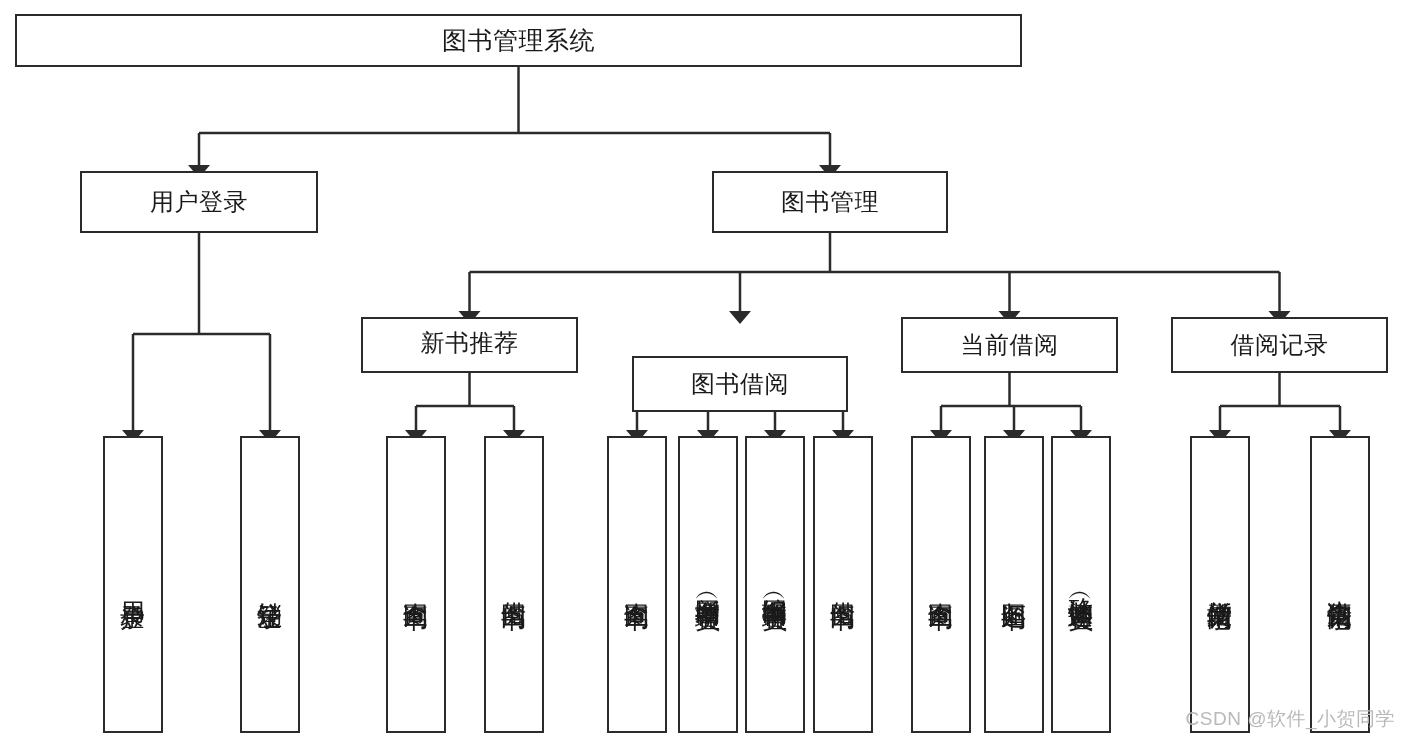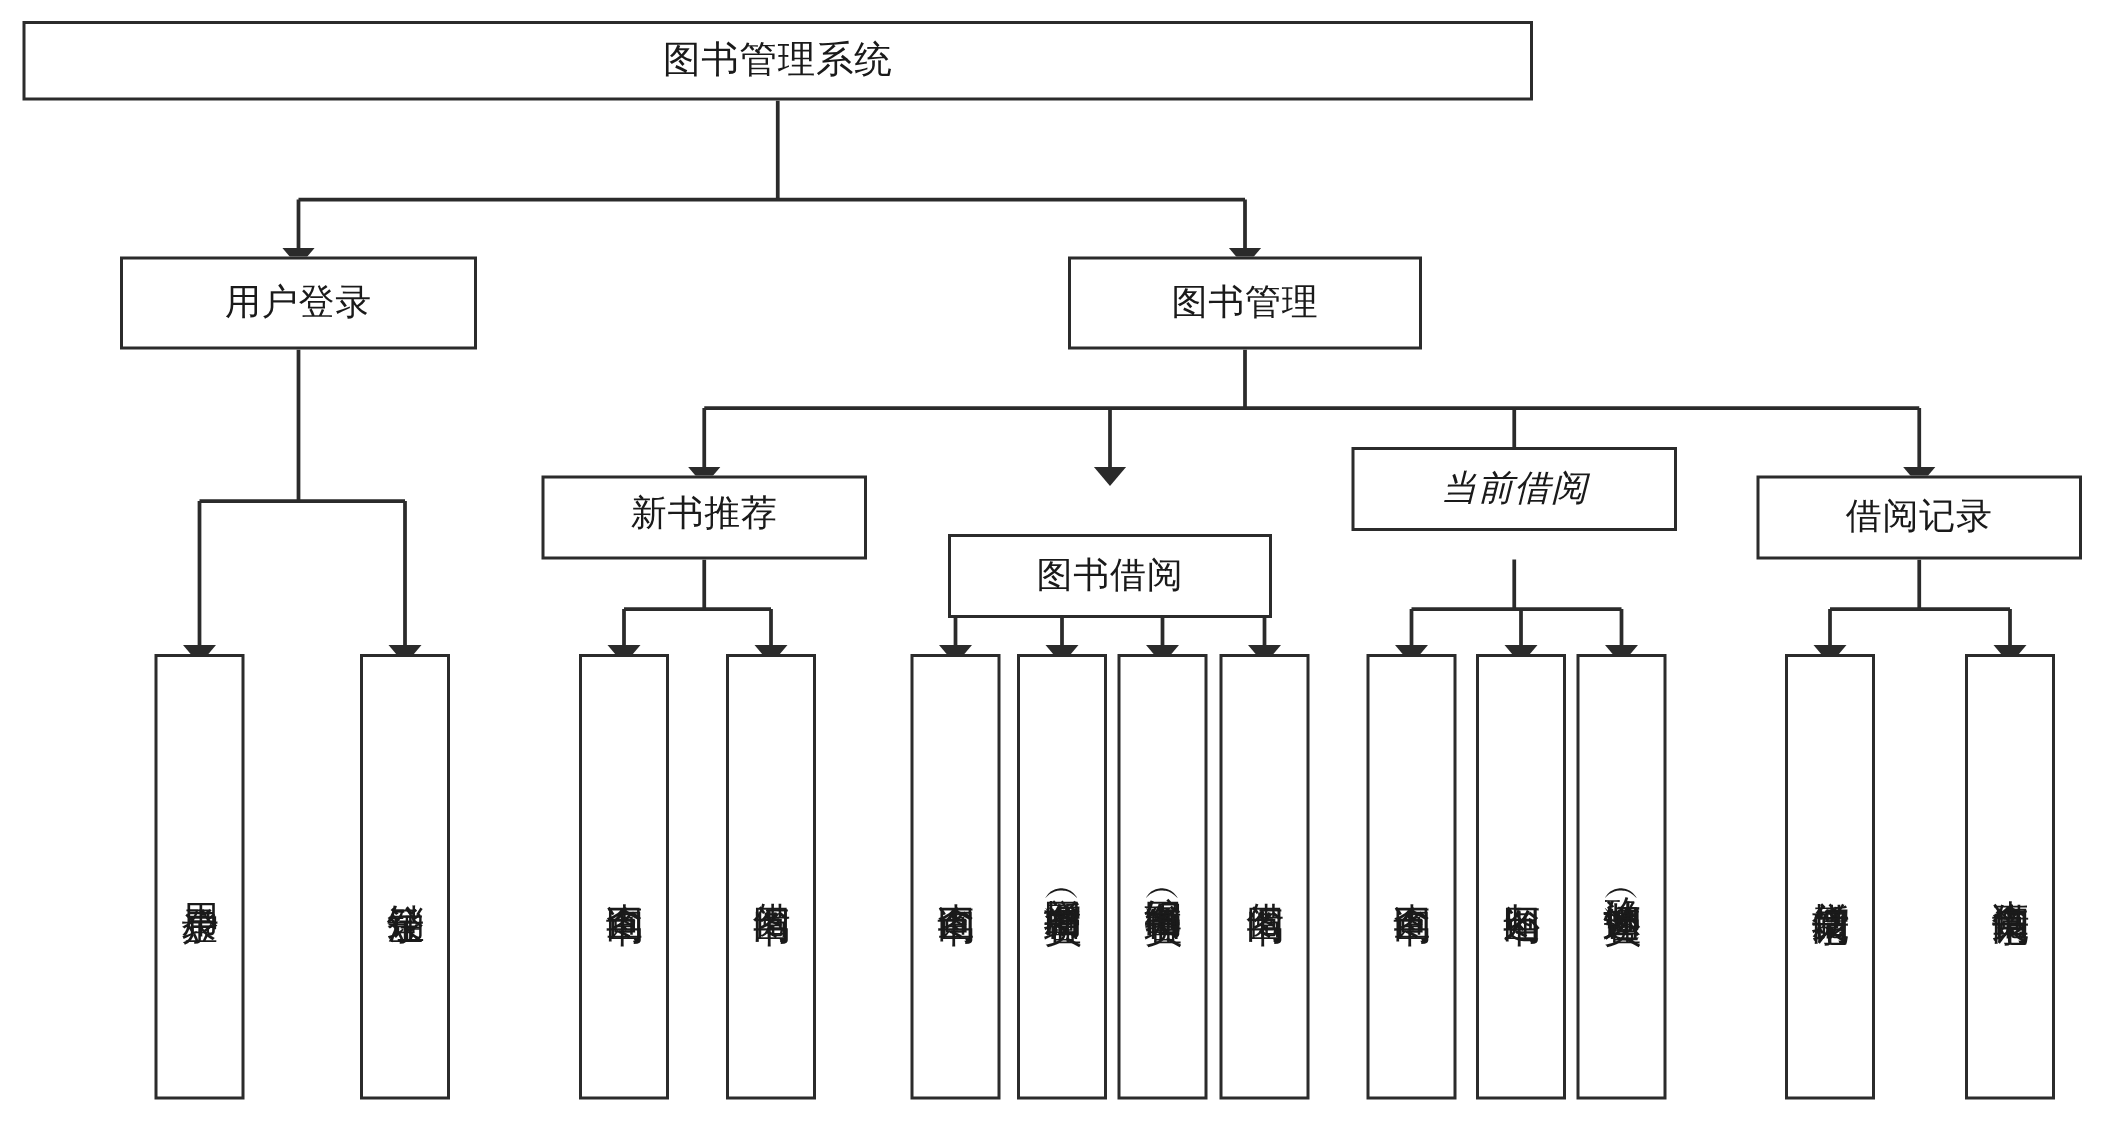--- a/index.html
+++ b/index.html
@@ -124,21 +124,21 @@
       </div>
       <div class="node level1" style="left: 712px; top: 171px; width: 236px; height: 62px; align-items: center;">
         <span class="node-label">图书管理</span>
       </div>
       <div class="node level2" style="left: 361px; top: 317px; width: 217px; height: 56px; font-family: Liberation Mono, monospace;">
         <span class="node-label">新书推荐</span>
       </div>
       <div class="node level2" style="left: 632px; top: 312px; width: 216px; height: 56px; margin-top: 44px;">
         <span class="node-label">图书借阅</span>
       </div>
-      <div class="node level2" style="left: 901px; top: 298px; width: 217px; height: 56px; font-style: italic;">
+      <div class="node level2" style="left: 901px; top: 317px; width: 217px; height: 56px;">
         <span class="node-label">当前借阅</span>
       </div>
       <div class="node level2" style="left: 1171px; top: 317px; width: 217px; height: 56px;">
         <span class="node-label">借阅记录</span>
       </div>
       <div class="node level3 vertical" style="left: 103px; top: 436px; width: 60px; height: 297px;">
         <span class="node-label">用户登录</span>
       </div>
       <div class="node level3 vertical" style="left: 240px; top: 436px; width: 60px; height: 297px;">
         <span class="node-label">注销登录</span>
@@ -171,13 +171,14 @@
         <span class="node-label">确认归还（管理员）</span>
       </div>
       <div class="node level3 vertical" style="left: 1190px; top: 436px; width: 60px; height: 297px;">
         <span class="node-label">新增借阅记录</span>
       </div>
       <div class="node level3 vertical" style="left: 1310px; top: 436px; width: 60px; height: 297px;">
         <span class="node-label">查询借阅记录</span>
       </div>
     </div>
 
+  <div id="watermark">CSDN @软件_小贺同学</div>
 </div>
 
 </body></html>

